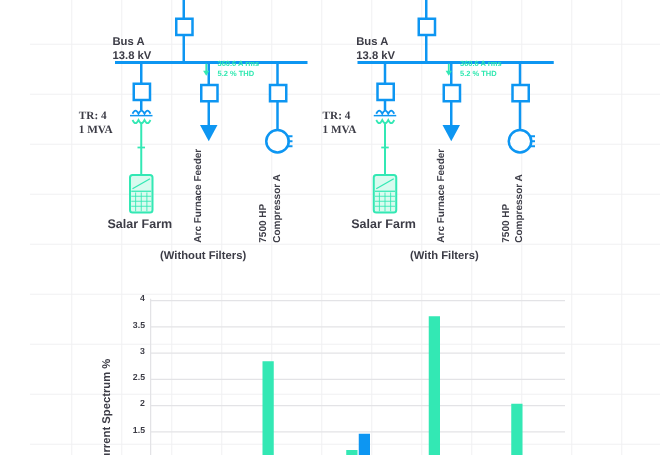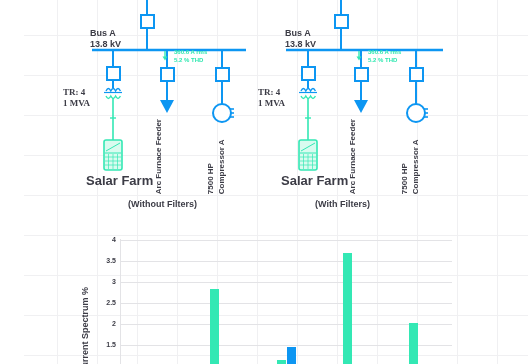--- a/index.html
+++ b/index.html
@@ -36,21 +36,21 @@
   }
   .txt {
     position: absolute;
     color: #3c3c46;
     font-weight: bold;
     white-space: nowrap;
     line-height: 1.15;
   }
   .lbl-bus { font-size: 9px; }
   .lbl-tr { font-size: 9px; font-family: Liberation Serif, serif; }
-  .lbl-name { font-size: 13px; }
+  .lbl-name { font-size: 10px; }
   .lbl-caption { font-size: 9px; }
   .lbl-vert {
     font-size: 8px;
     transform-origin: left bottom;
     transform: rotate(-90deg);
   }
   .annot {
     position: absolute;
     color: #2ee8b0;
     font-size: 6px;
@@ -198,21 +198,21 @@
   <div class="txt lbl-bus" style="left:261px; top:28px;">Bus A</div>
   <div class="txt lbl-bus" style="left:261px; top:39px;">13.8 kV</div>
   <div class="txt lbl-tr" style="left:234px; top:87px;">TR: 4</div>
   <div class="txt lbl-tr" style="left:234px; top:98px;">1 MVA</div>
   <div class="txt lbl-name" style="left:257px; top:174px;">Salar Farm</div>
   <div class="txt lbl-vert" style="left:333px; top:185px;">Arc Furnace Feeder</div>
   <div class="txt lbl-vert" style="left:385px; top:185px;">7500 HP</div>
   <div class="txt lbl-vert" style="left:396px; top:185px;">Compressor A</div>
   <div class="annot" style="left:344px; top:48px;">360.6 A rms</div>
   <div class="annot" style="left:344px; top:56px;">5.2 % THD</div>
-  <div class="txt lbl-caption" style="left:291px; top:199px;">(With Filters)</div>
+  <div class="txt lbl-caption" style="left:304px; top:199px;">(With Filters)</div>
 
   <div id="chart-area" style="position:absolute; left:0; top:225px; width:528px; height:139px;">
 
     <div class="ylabel" id="chart-ylabel" style="left:66px; top:139px;">Current Spectrum %</div>
 
     <div id="gridlines" style="position:absolute; left:0; top:0; width:528px; height:139px;">
         <div style="position: absolute; left: 96px; top: 120px; width: 332px; height: 1px; background: rgb(227, 227, 230);"></div>
         <div style="position: absolute; left: 96px; top: 99px; width: 332px; height: 1px; background: rgb(227, 227, 230);"></div>
         <div style="position: absolute; left: 96px; top: 78px; width: 332px; height: 1px; background: rgb(227, 227, 230);"></div>
         <div style="position: absolute; left: 96px; top: 57px; width: 332px; height: 1px; background: rgb(227, 227, 230);"></div>

